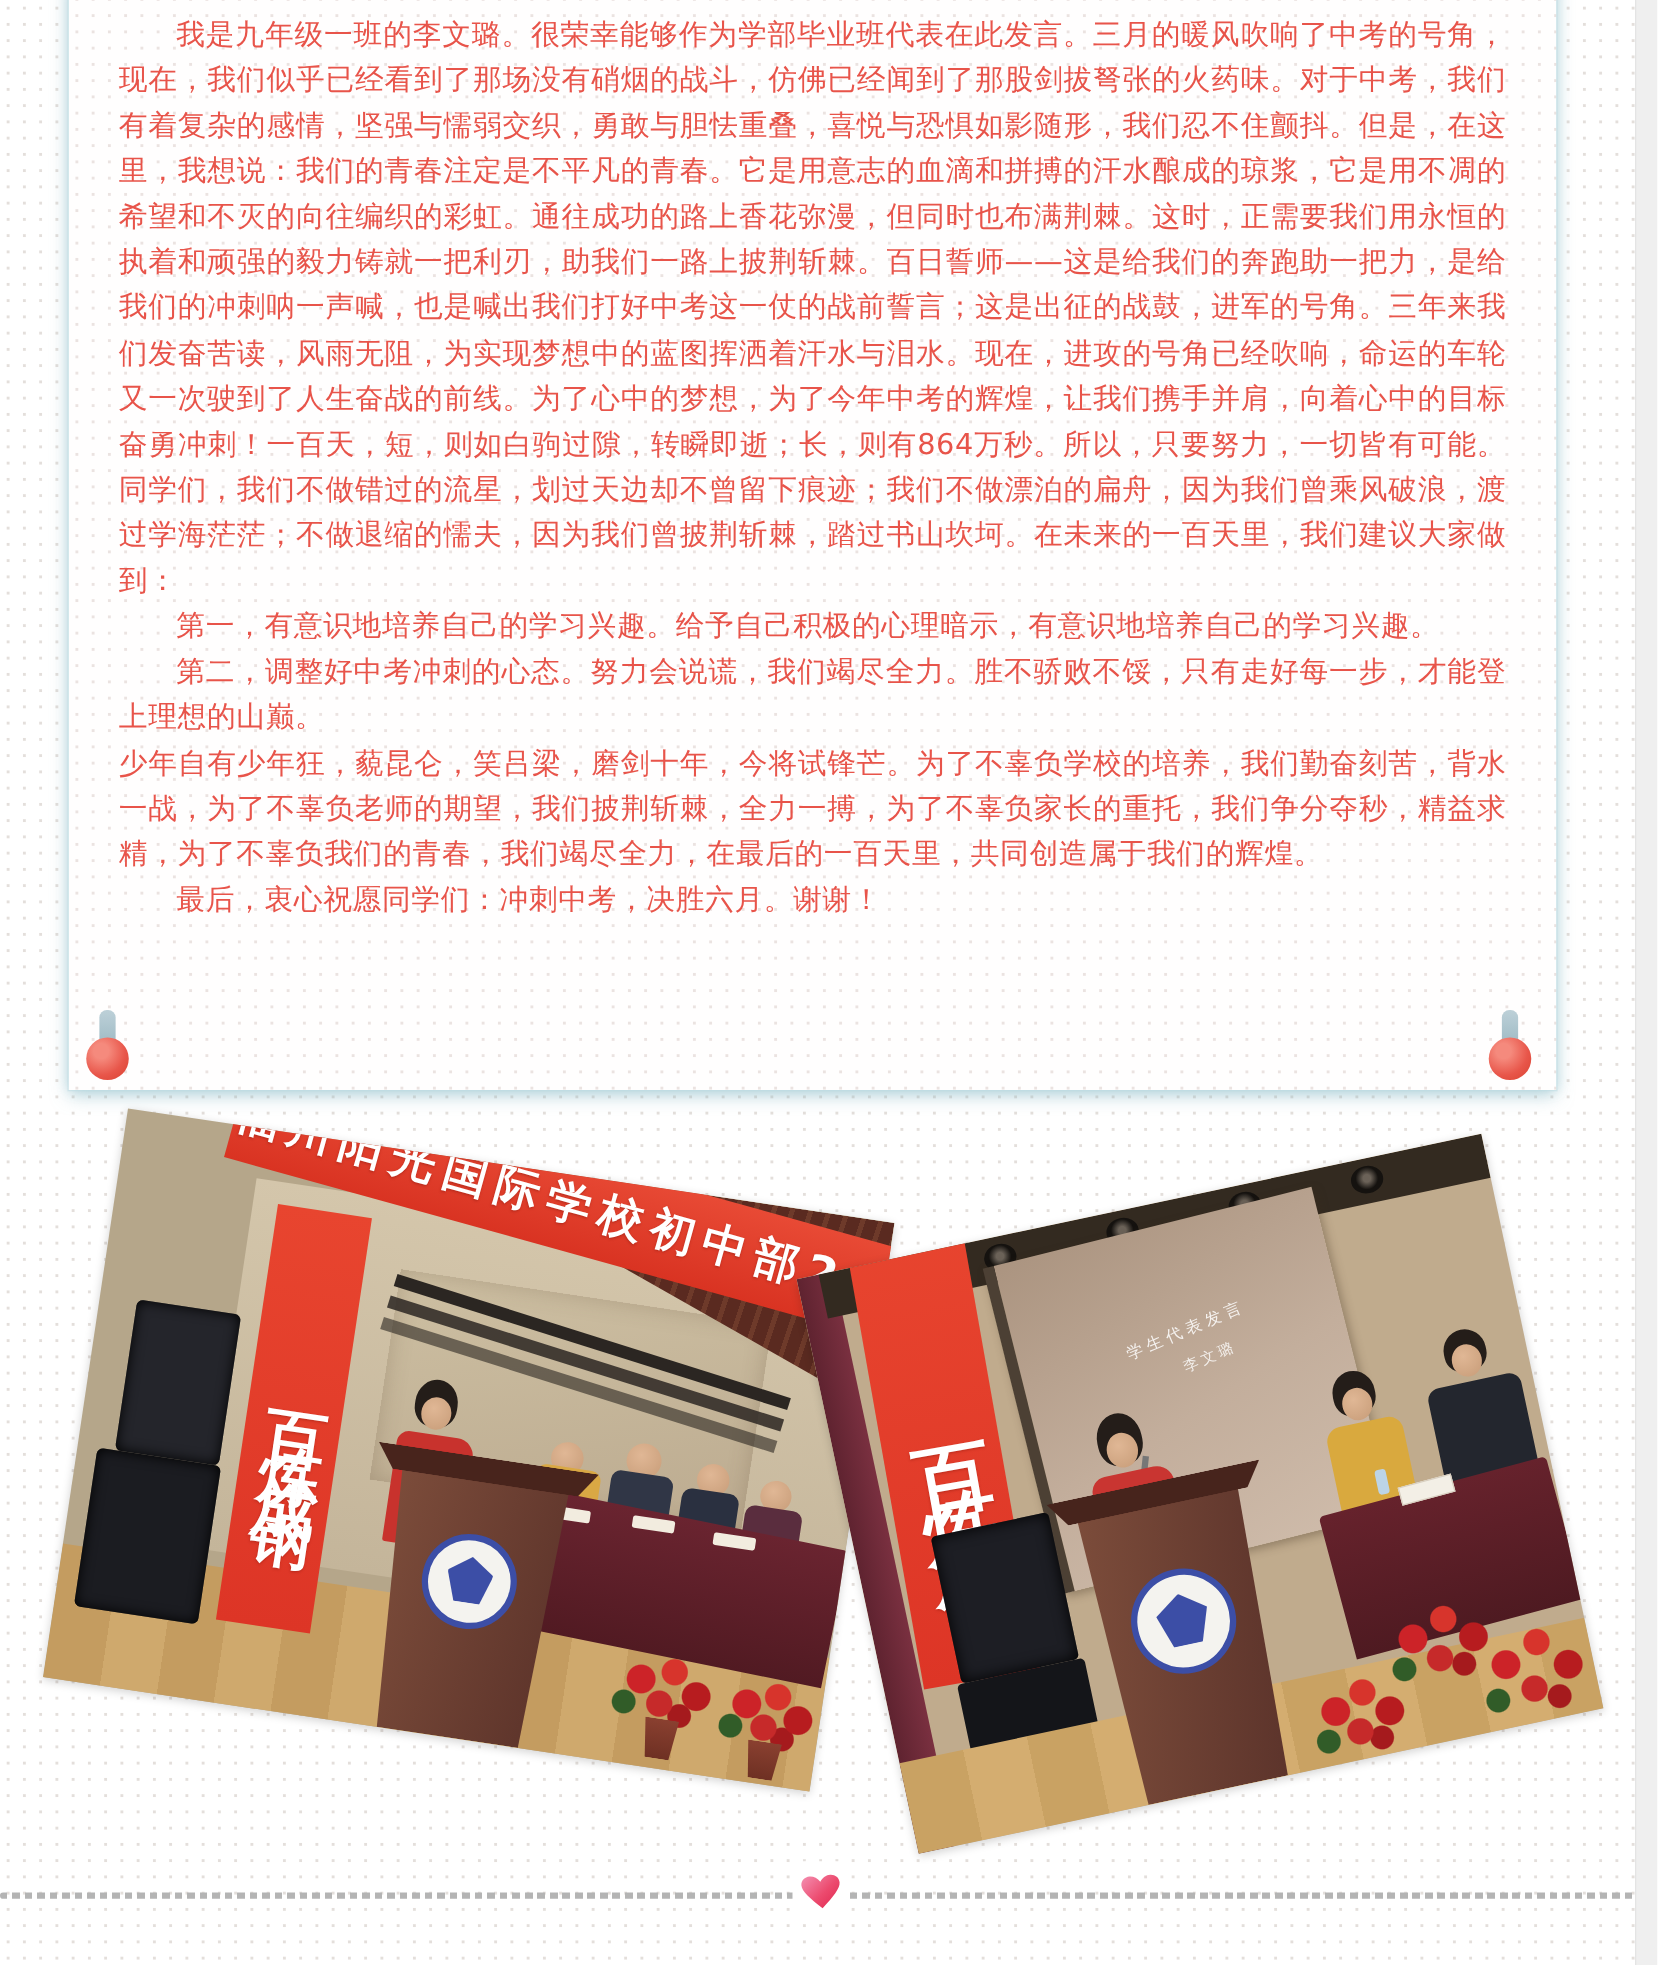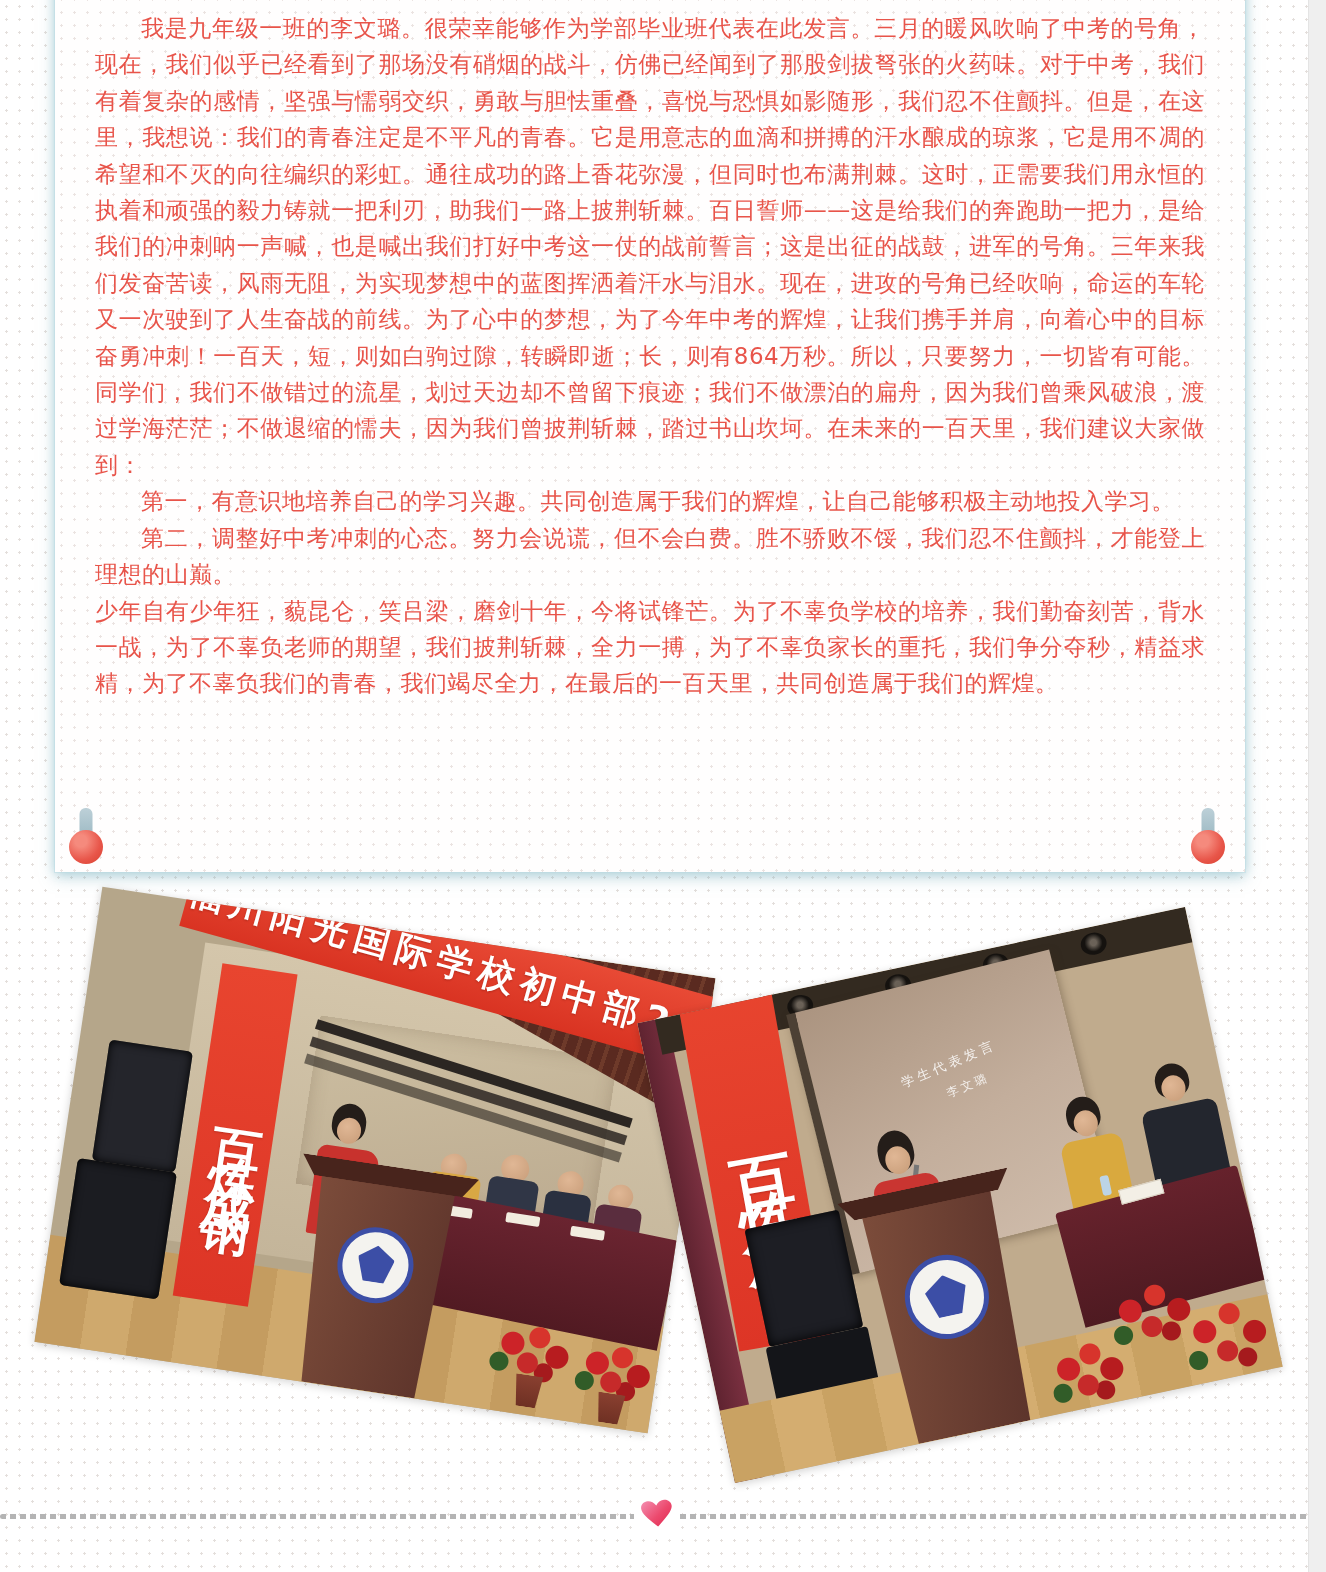--- a/index.html
+++ b/index.html
@@ -119,23 +119,24 @@
   .divider{position:absolute;left:0;top:1514px;width:1326px;height:5px;
     background:repeating-linear-gradient(90deg,#b4b4b4 0 6px,transparent 6px 10px);border-radius:3px;}
   .heart-wrap{position:absolute;left:634px;top:1489px;width:46px;height:50px;background:#ffffff;display:flex;align-items:center;justify-content:center;}
   .heart-wrap svg{transform:rotate(-5deg);}
 </style>
 </head>
 <body>
 
 <div class="card">
   <p class="indent">我是九年级一班的李文璐。很荣幸能够作为学部毕业班代表在此发言。三月的暖风吹响了中考的号角，现在，我们似乎已经看到了那场没有硝烟的战斗，仿佛已经闻到了那股剑拔弩张的火药味。对于中考，我们有着复杂的感情，坚强与懦弱交织，勇敢与胆怯重叠，喜悦与恐惧如影随形，我们忍不住颤抖。但是，在这里，我想说：我们的青春注定是不平凡的青春。它是用意志的血滴和拼搏的汗水酿成的琼浆，它是用不凋的希望和不灭的向往编织的彩虹。通往成功的路上香花弥漫，但同时也布满荆棘。这时，正需要我们用永恒的执着和顽强的毅力铸就一把利刃，助我们一路上披荆斩棘。百日誓师——这是给我们的奔跑助一把力，是给我们的冲刺呐一声喊，也是喊出我们打好中考这一仗的战前誓言；这是出征的战鼓，进军的号角。三年来我们发奋苦读，风雨无阻，为实现梦想中的蓝图挥洒着汗水与泪水。现在，进攻的号角已经吹响，命运的车轮又一次驶到了人生奋战的前线。为了心中的梦想，为了今年中考的辉煌，让我们携手并肩，向着心中的目标奋勇冲刺！一百天，短，则如白驹过隙，转瞬即逝；长，则有864万秒。所以，只要努力，一切皆有可能。同学们，我们不做错过的流星，划过天边却不曾留下痕迹；我们不做漂泊的扁舟，因为我们曾乘风破浪，渡过学海茫茫；不做退缩的懦夫，因为我们曾披荆斩棘，踏过书山坎坷。在未来的一百天里，我们建议大家做到：</p>
-  <p class="indent">第一，有意识地培养自己的学习兴趣。共同创造属于我们的辉煌，让自己能够积极主动地投入学习。</p>
-  <p class="indent">第二，调整好中考冲刺的心态。努力会说谎，但不会白费。胜不骄败不馁，我们忍不住颤抖，才能登上理想的山巅。</p>
+  <p class="indent">第一，有意识地培养自己的学习兴趣。给予自己积极的心理暗示，有意识地培养自己的学习兴趣。</p>
+  <p class="indent">第二，调整好中考冲刺的心态。努力会说谎，我们竭尽全力。胜不骄败不馁，只有走好每一步，才能登上理想的山巅。</p>
   <p>少年自有少年狂，藐昆仑，笑吕梁，磨剑十年，今将试锋芒。为了不辜负学校的培养，我们勤奋刻苦，背水一战，为了不辜负老师的期望，我们披荆斩棘，全力一搏，为了不辜负家长的重托，我们争分夺秒，精益求精，为了不辜负我们的青春，我们竭尽全力，在最后的一百天里，共同创造属于我们的辉煌。</p>
+  <p class="indent">最后，衷心祝愿同学们：冲刺中考，决胜六月。谢谢！</p>
 
   <div class="pin pin-left">
     <div class="stem"></div>
     <div class="ball"></div>
   </div>
   <div class="pin pin-right">
     <div class="stem"></div>
     <div class="ball"></div>
   </div>
 </div>

